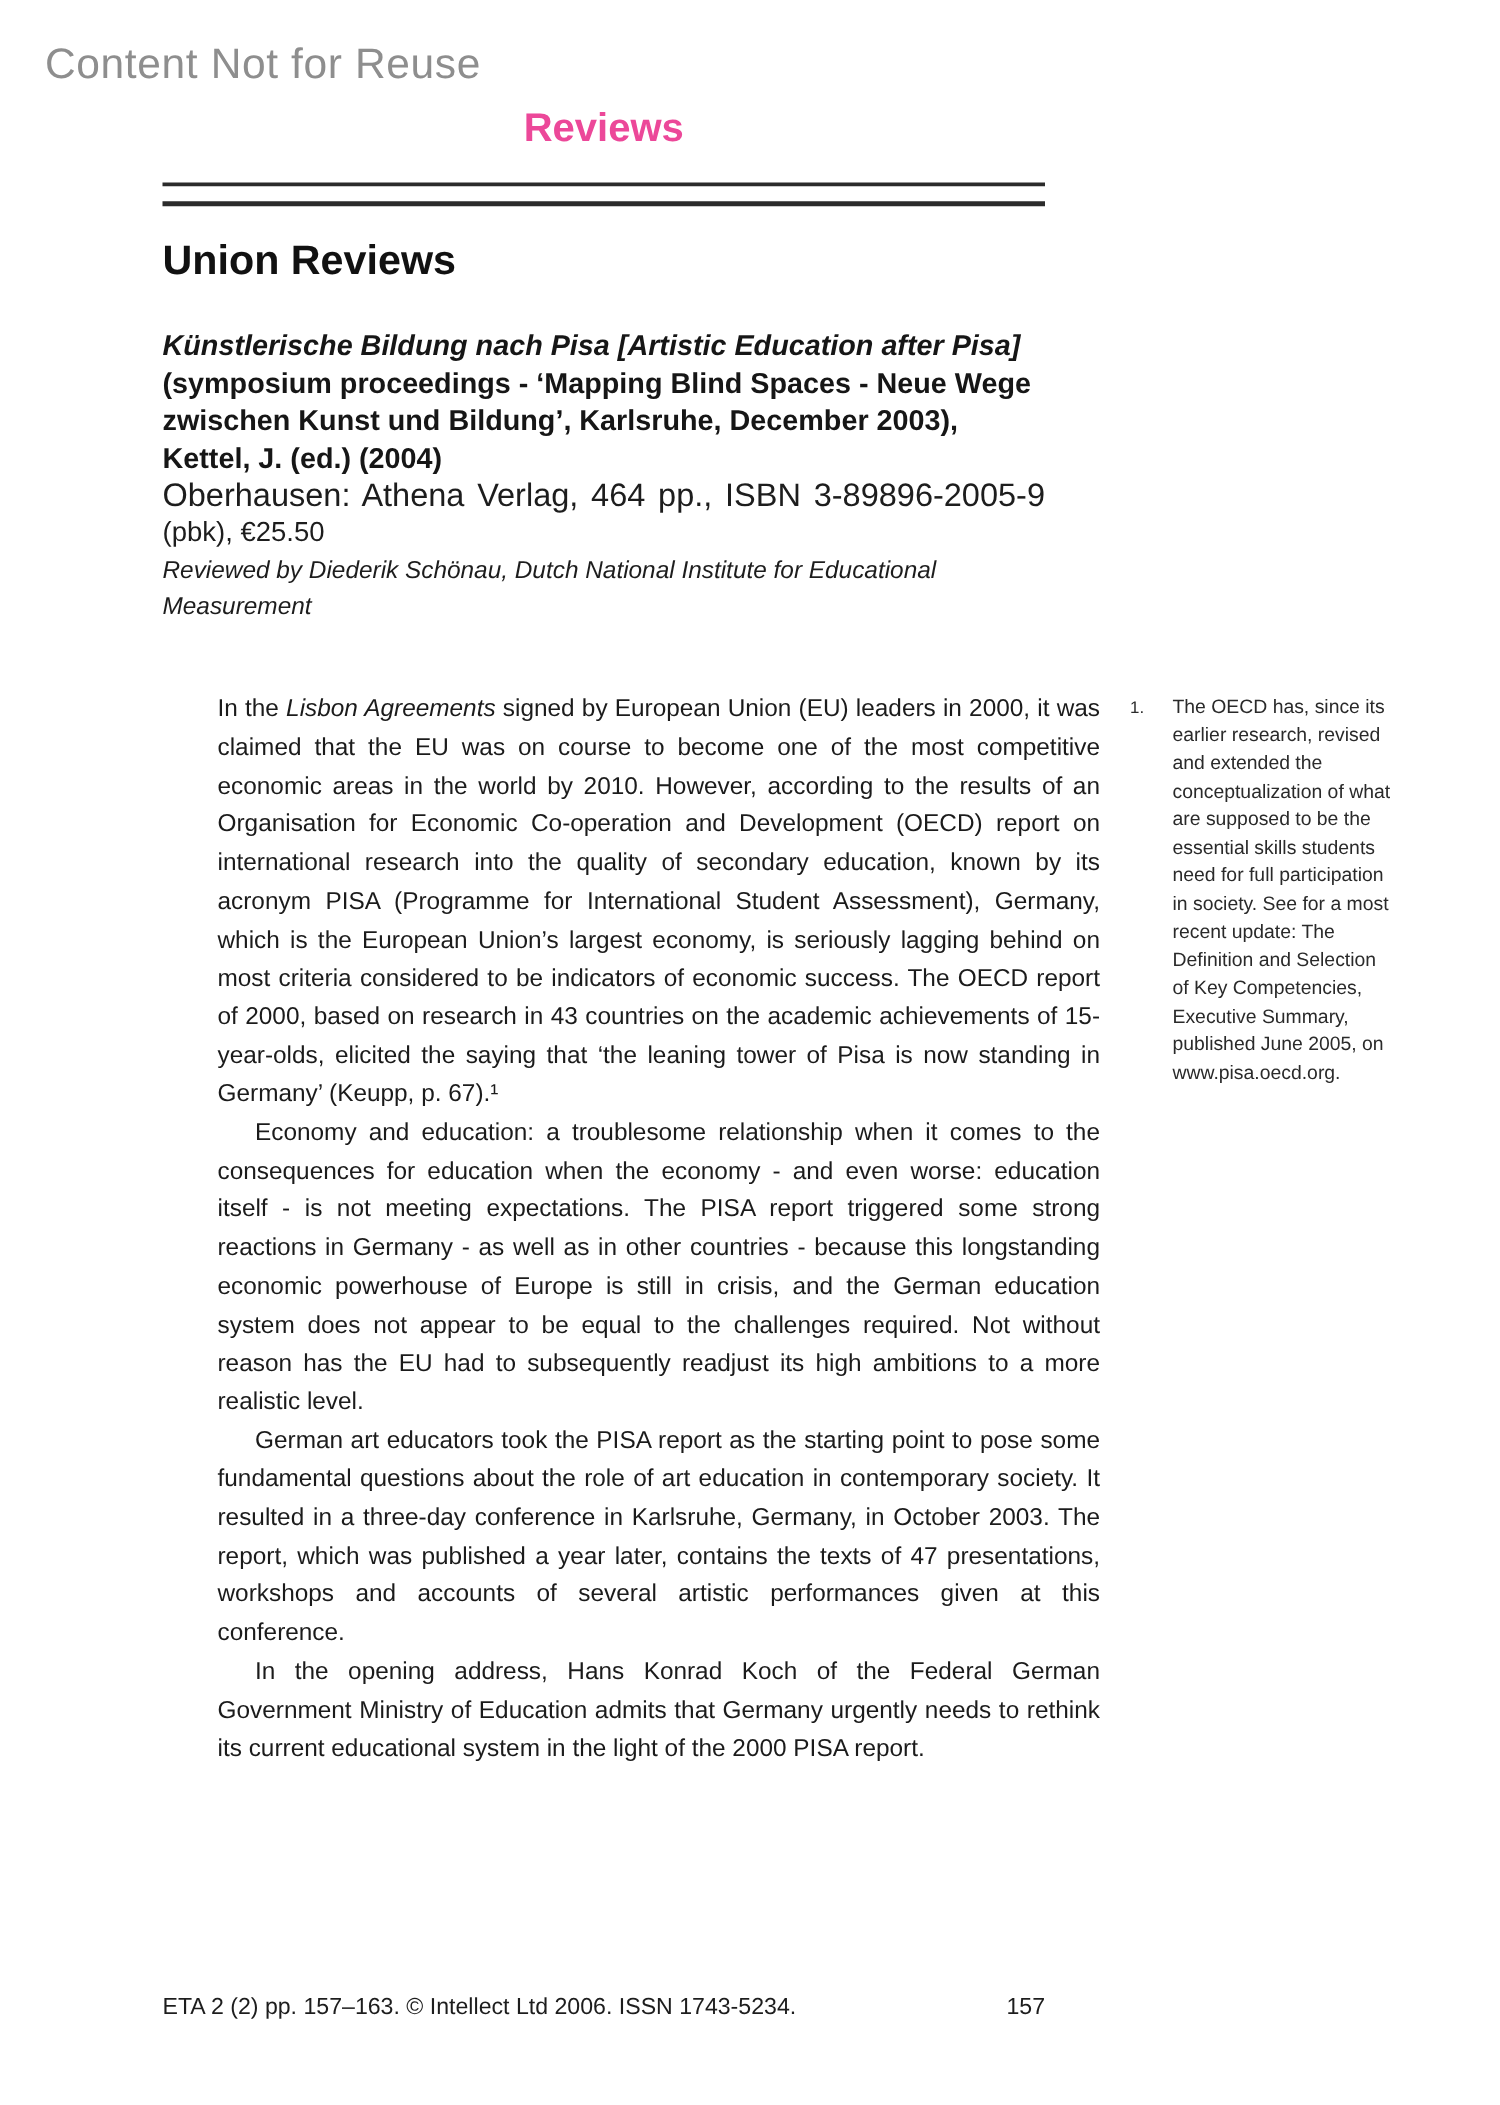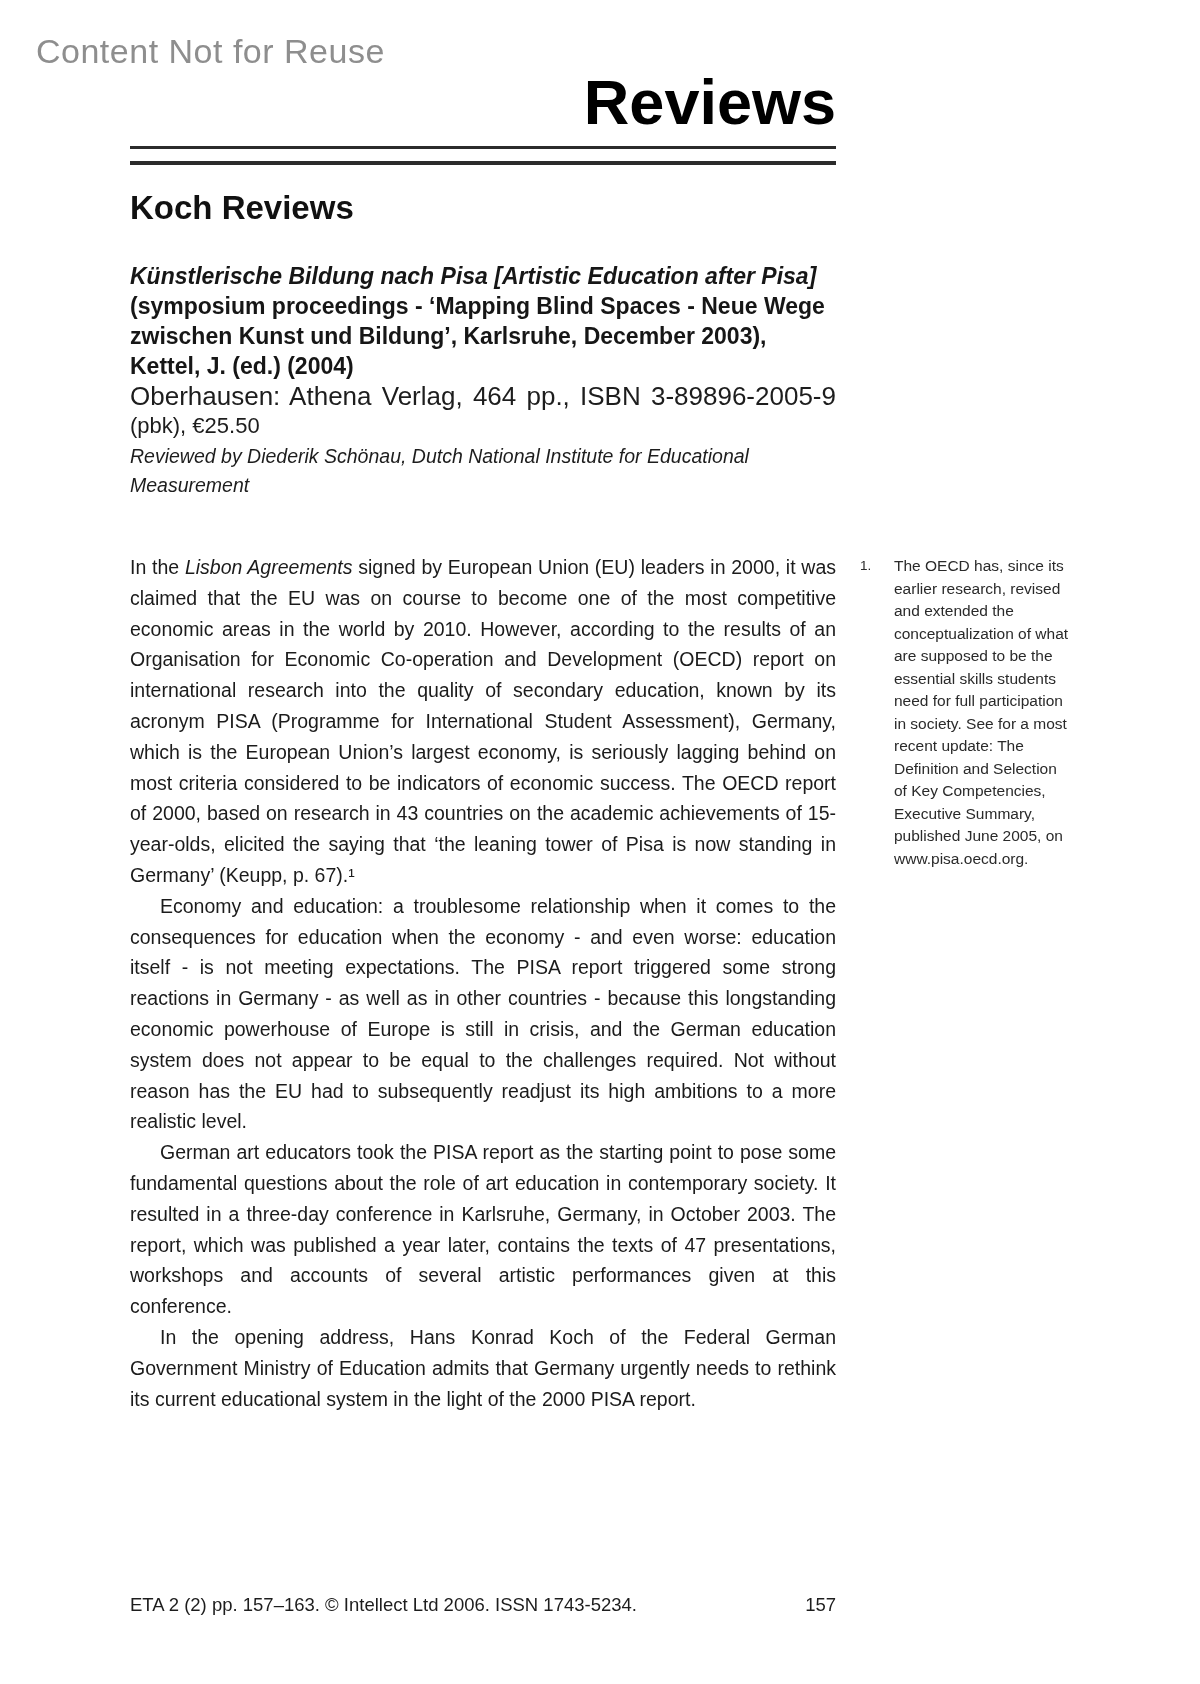--- a/index.html
+++ b/index.html
@@ -18,26 +18,26 @@
     top: 32px;
     left: 36px;
     font-size: 34px;
     color: #8e8e8e;
     letter-spacing: 0.5px;
   }
   .main { position: absolute; left: 130px; top: 0; width: 960px; }
 
   .journal-title {
     width: 706px;
-    text-align: right;
+    text-align: center;
     font-weight: 700;
-    font-size: 63px;
+    font-size: 32px;
     line-height: 52px;
     margin: 76px 0 0 0;
-    color: #000000;
+    color: #ec4899;
   }
   .rule { width: 706px; border: none; margin: 0; }
   .rule-1 { border-top: 3px solid #2b2b2b; margin-top: 18px; }
   .rule-2 { border-top: 4px solid #2b2b2b; margin-top: 12px; }
   .meta { width: 706px; font-size: 19px; line-height: 33px; margin-top: 24px; color: #1d1d1d; }
   .meta div { display: block; }
 
   .section-heading {
     font-size: 33px;
     font-weight: 700;
@@ -54,20 +54,21 @@
   .reviewer { width: 706px; font-size: 19.5px; font-style: italic; line-height: 29px; margin: 1px 0 0 0; }
 
   .body-row { display: flex; margin-top: 52px; }
   .body-col {
     width: 706px;
     flex: none;
     font-size: 19.5px;
     line-height: 30.8px;
     text-align: justify;
     color: #1b1b1b;
+    margin-left: 44px;
   }
   .body-col p { margin: 0; }
   .body-col p.indent { text-indent: 30px; }
 
   .note-col { flex: none; width: 216px; margin-left: 24px; padding-top: 3px; color: #2a2a2a; }
   .footnote { display: flex; }
   .note-num { flex: none; width: 34px; font-size: 13.5px; padding-top: 3px; }
   .note-text { flex: none; width: 178px; font-size: 15.5px; line-height: 22.5px; }
 
   .footer {
@@ -91,21 +92,21 @@
 
   <div class="main">
 
     <h1 class="journal-title">Reviews</h1>
 
     <hr class="rule rule-1">
 
 
     <hr class="rule rule-2">
 
-    <h2 class="section-heading">Koch Reviews</h2>
+    <h2 class="section-heading">Union Reviews</h2>
 
     <div class="book-heading">
       <span class="bt-foreign">Künstlerische Bildung nach Pisa [Artistic Education after Pisa]</span>
       <span class="bt-details">(symposium proceedings - ‘Mapping Blind Spaces - Neue Wege zwischen Kunst und Bildung’, Karlsruhe, December 2003), Kettel, J. (ed.) (2004)</span>
     </div>
 
     <div class="pub-line-1">Oberhausen: Athena Verlag, 464 pp., ISBN 3-89896-2005-9</div>
     <div class="pub-line-2">(pbk), €25.50</div>
 
     <p class="reviewer">Reviewed by Diederik Schönau, Dutch National Institute for Educational Measurement</p>

